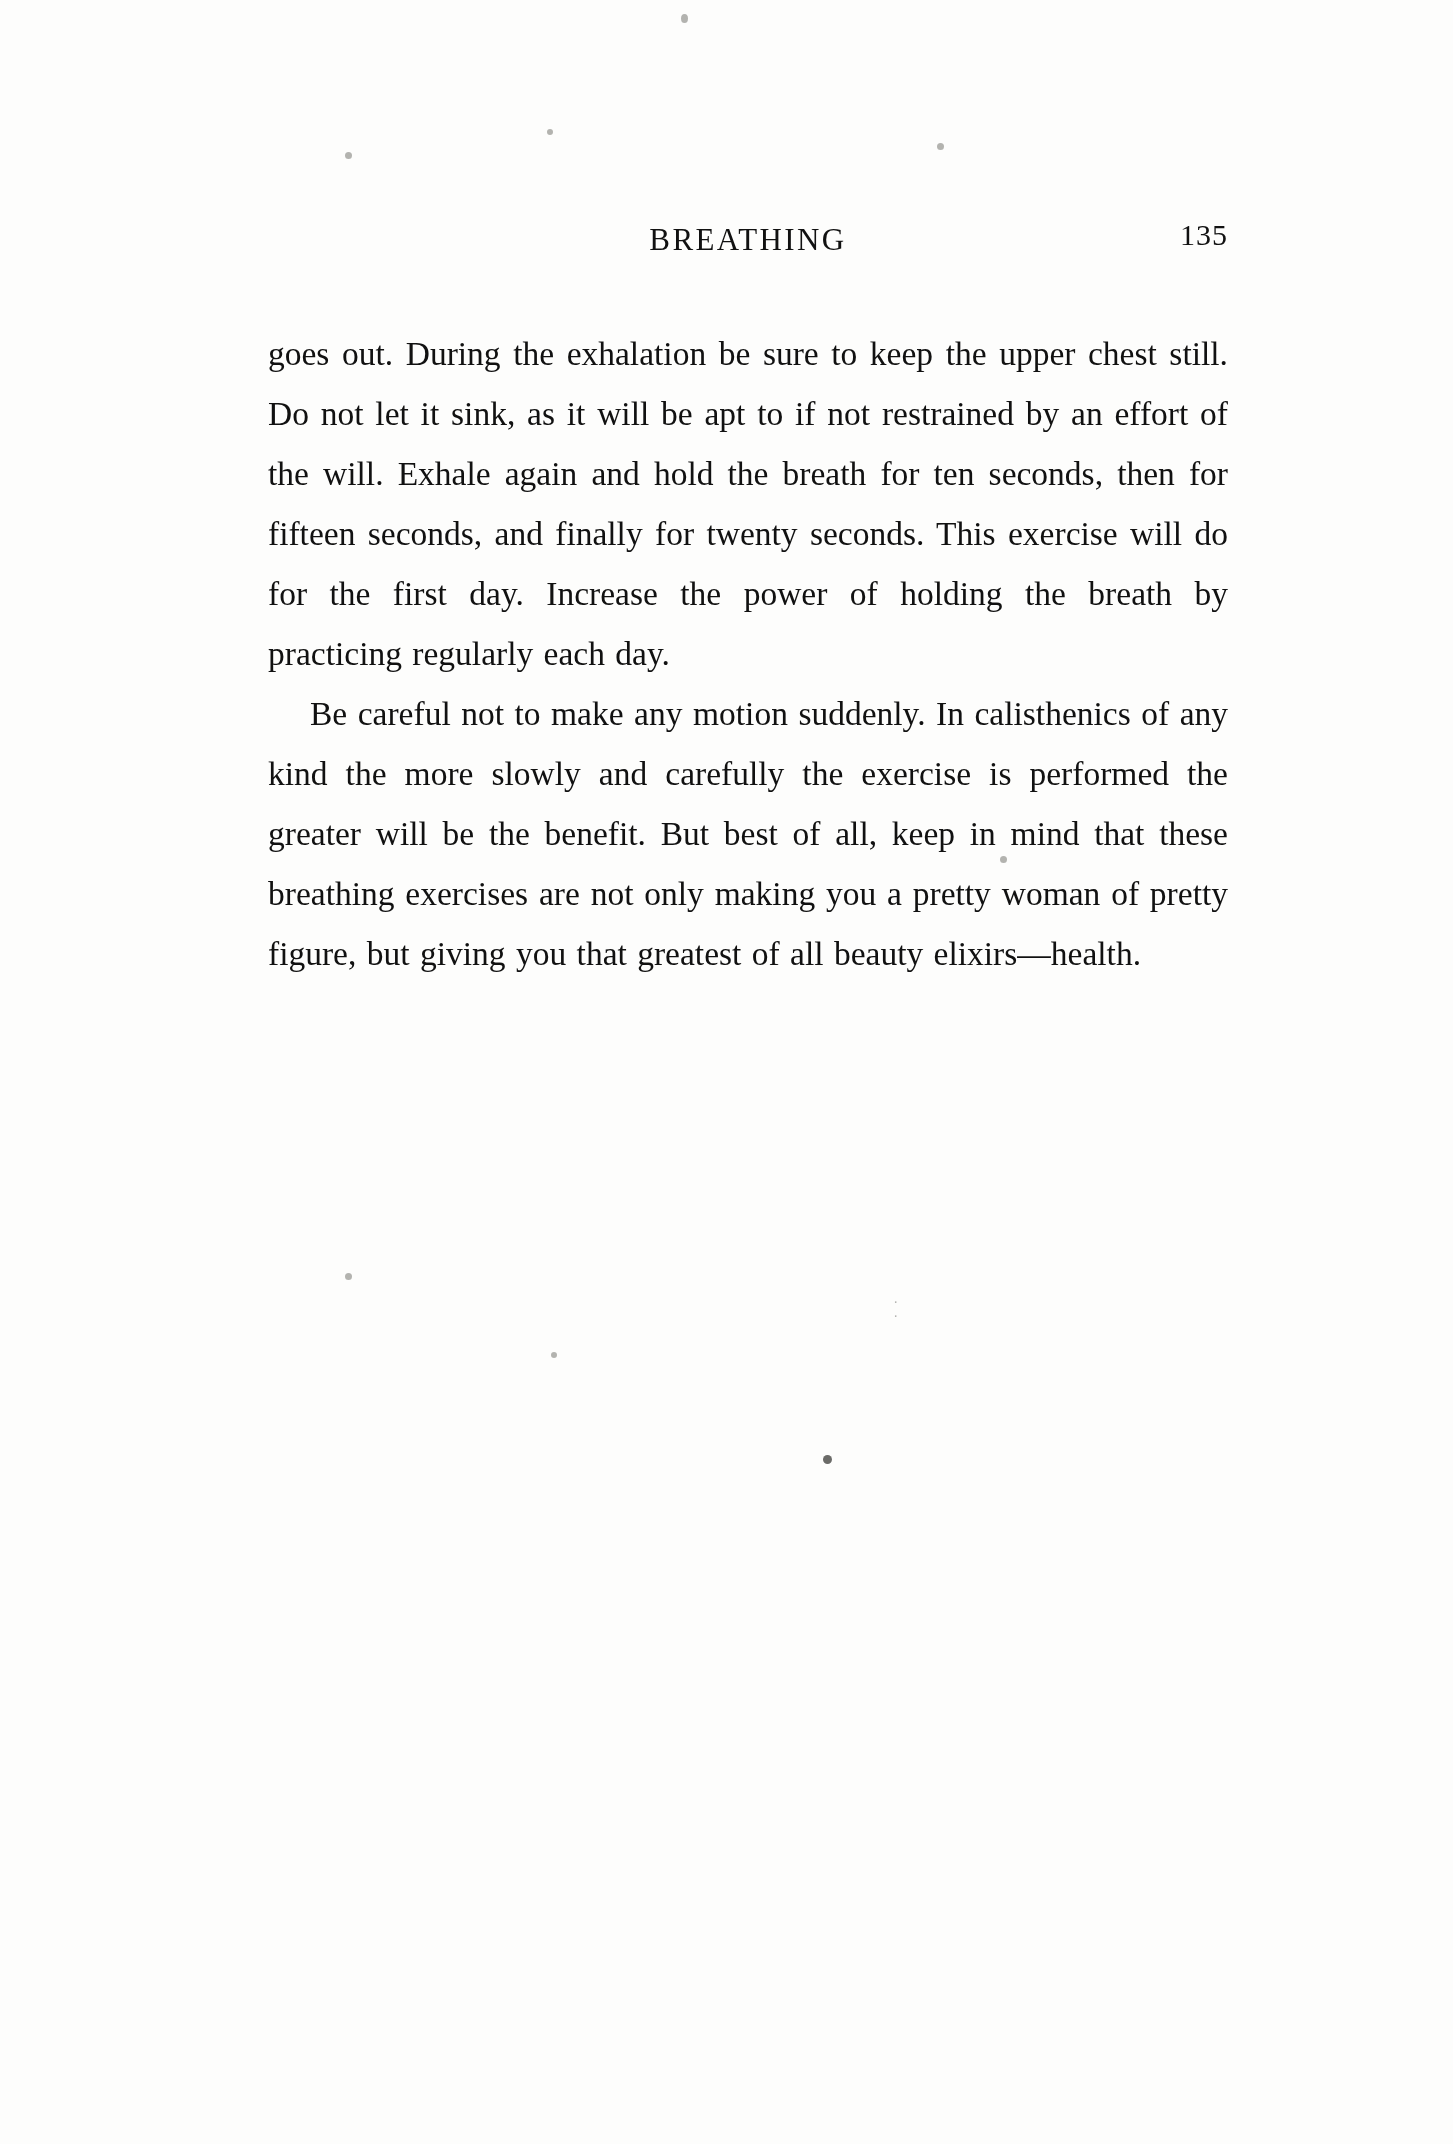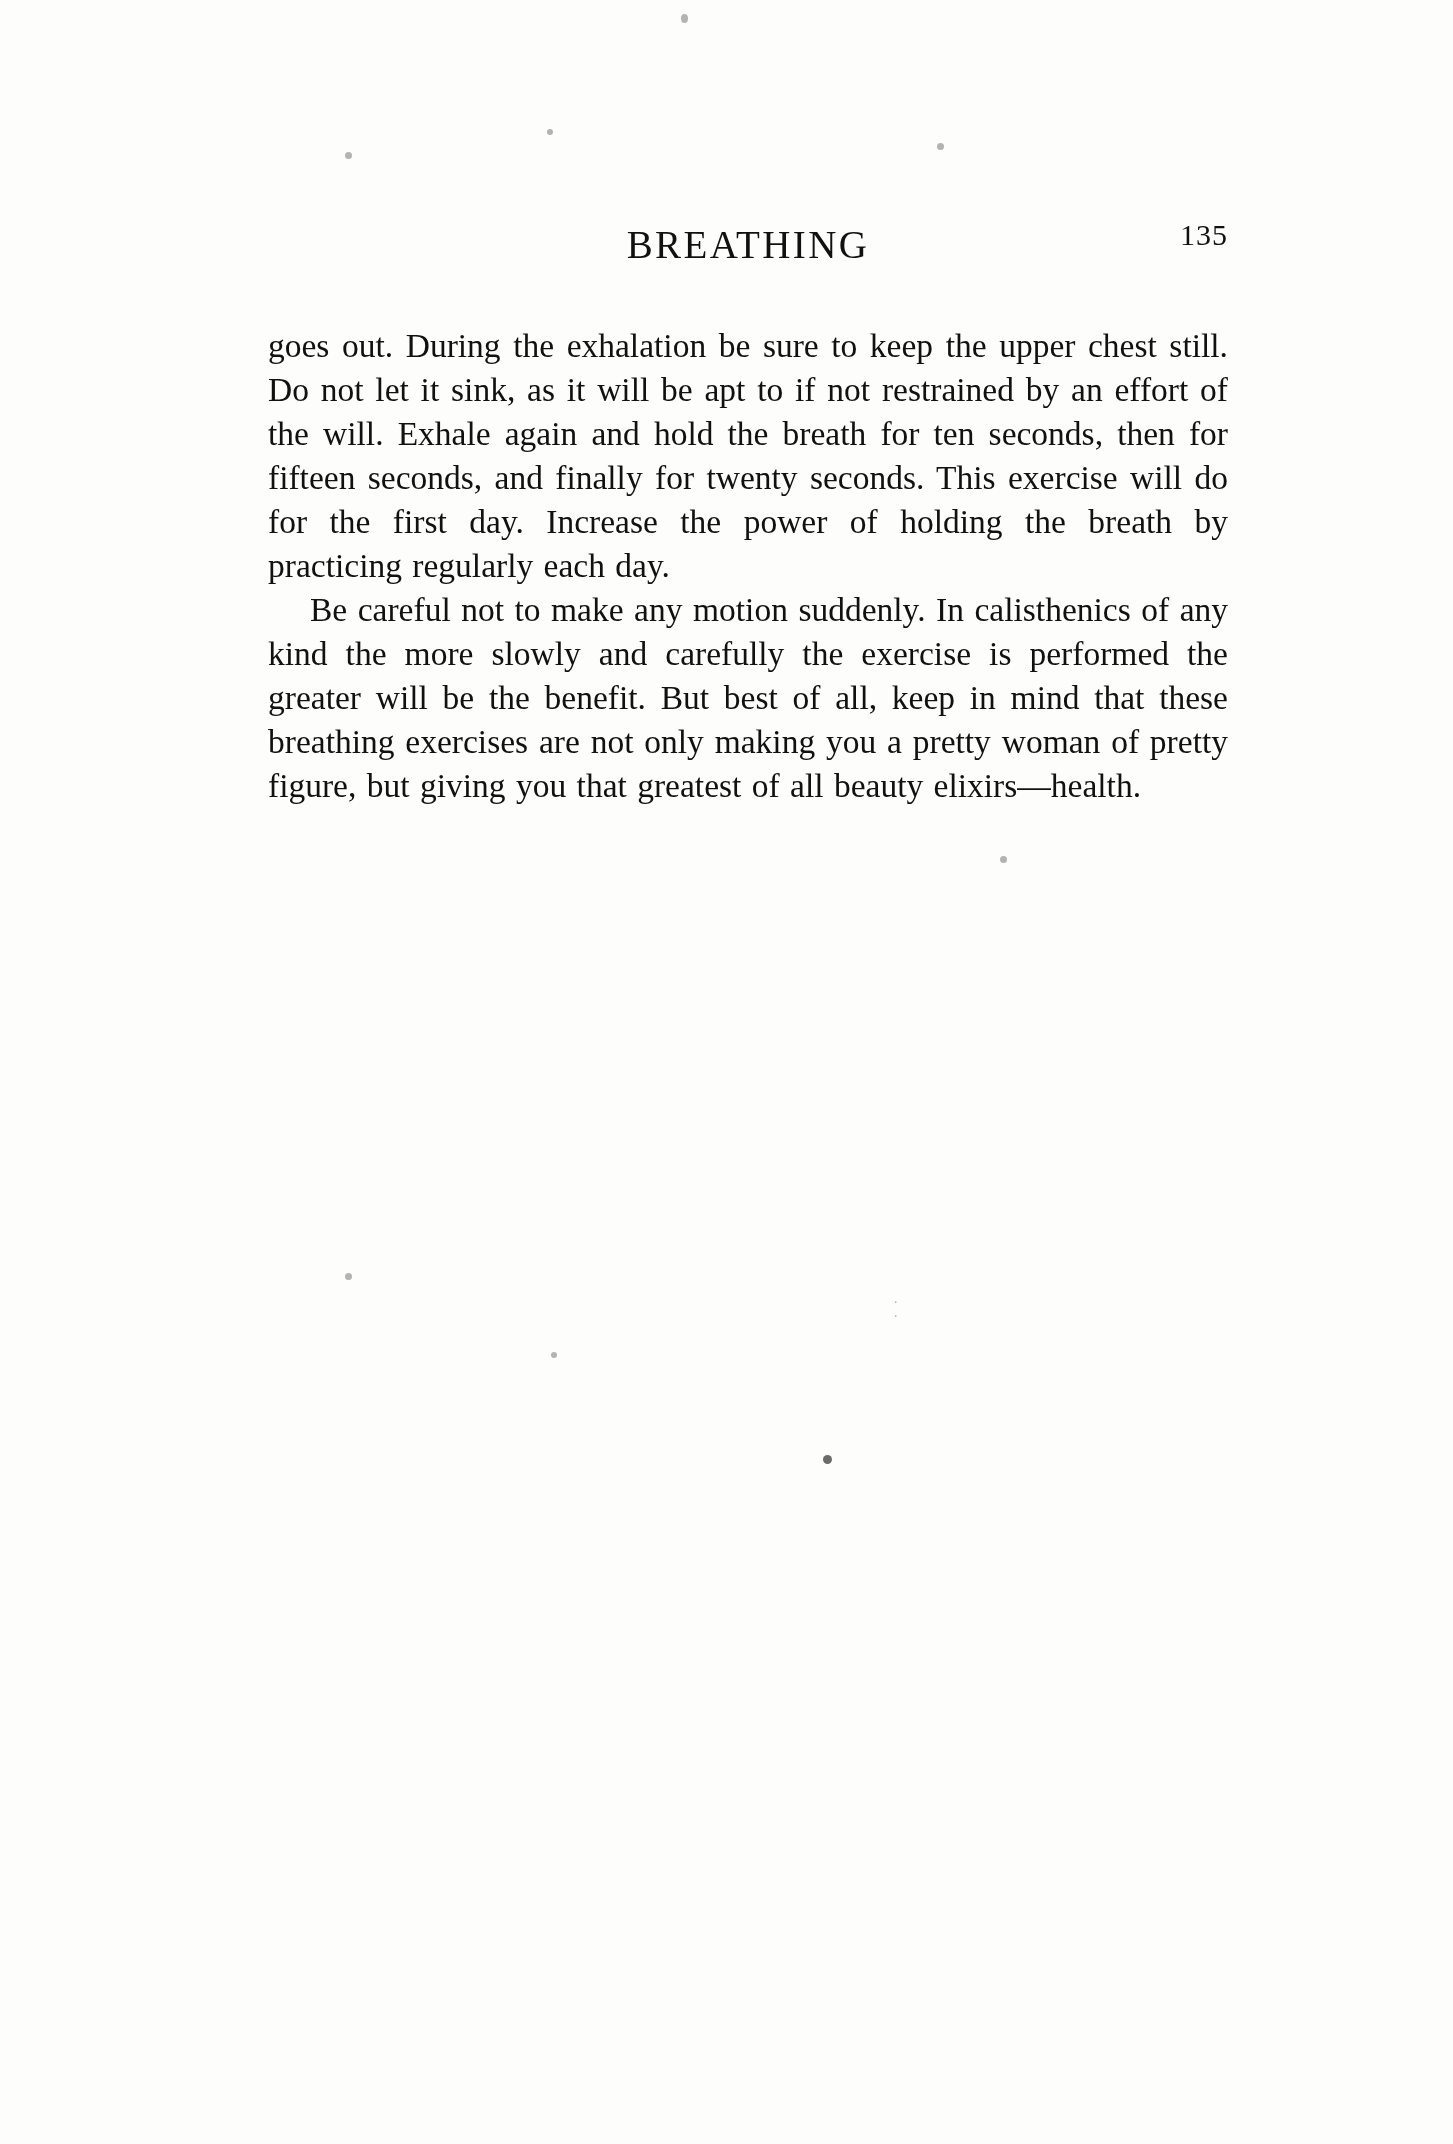--- a/index.html
+++ b/index.html
@@ -25,40 +25,40 @@
   .running-head {
     position: relative;
     height: 60px;
     margin-bottom: 18px;
   }
   .running-head .title {
     position: absolute;
     left: 50%;
     transform: translateX(-50%);
     top: 0;
-    font-size: 39px;
+    font-size: 31px;
     letter-spacing: 2.4px;
     font-family: "Liberation Serif", serif;
     white-space: nowrap;
   }
   .running-head .folio {
     position: absolute;
     right: 0;
     top: -4px;
     font-size: 30px;
     letter-spacing: 1px;
   }
   .body-text {
     margin-top: 42px;
   }
   p {
     margin: 0;
     text-align: justify;
     font-size: 33.5px;
-    line-height: 44px;
+    line-height: 60px;
     -webkit-hyphens: none;
     hyphens: none;
     word-spacing: 0.06em;
   }
   p.first {
     text-indent: 0;
   }
   p.indent {
     text-indent: 42px;
   }

